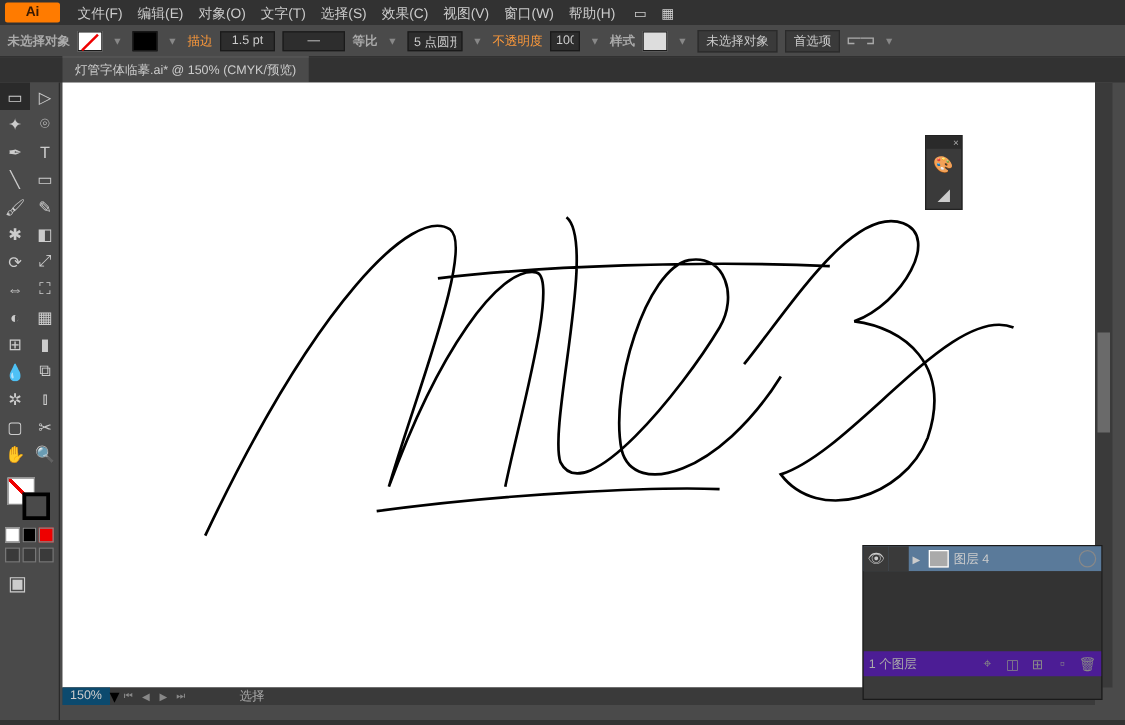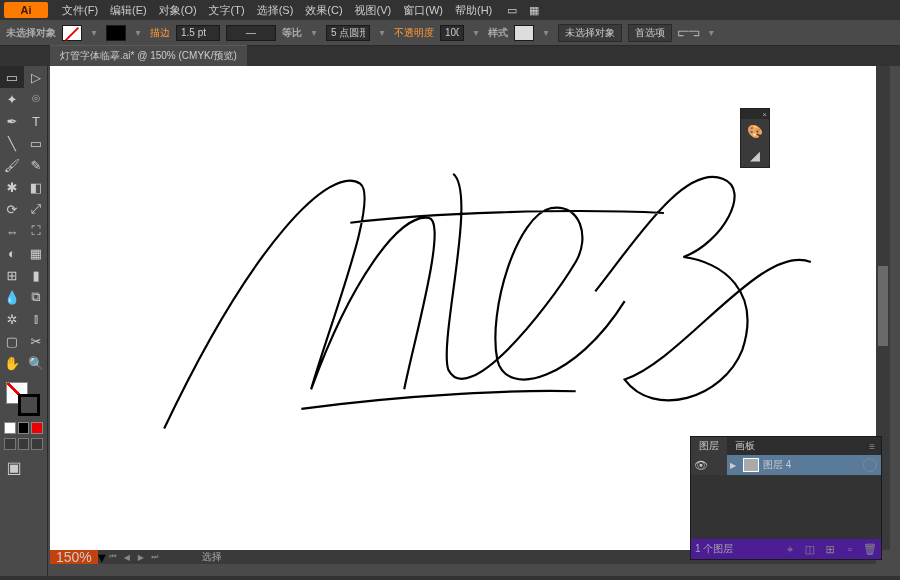--- a/index.html
+++ b/index.html
@@ -20,21 +20,21 @@
 .controlbar .btn { background: #3a3a3a; border: 1px solid #2a2a2a; padding: 1px 6px; }
 
 .tabbar { height: 20px; background: #323232; display: flex; align-items: flex-end; padding-left: 50px; font-size: 10px; }
 .tabbar .tab { background: #4a4a4a; color: #ccc; padding: 3px 10px; border-top: 1px solid #5a5a5a; }
 
 .workspace { position: absolute; top: 66px; left: 50px; right: 10px; bottom: 16px; background: #4a4a4a; }
 .canvas { position: absolute; top: 0; left: 0; right: 14px; bottom: 14px; background: #fff; overflow: hidden; }
 .scroll-v { position: absolute; right: 0; top: 0; bottom: 14px; width: 14px; background: #3a3a3a; }
 .scroll-v .thumb { position: absolute; left: 2px; right: 2px; top: 200px; height: 80px; background: #6a6a6a; }
 .scroll-h { position: absolute; left: 0; right: 14px; bottom: 0; height: 14px; background: #3a3a3a; display: flex; align-items: center; }
-.scroll-h .zoom { background: #c2410c; color: #ccc; font-size: 14px; padding: 0 6px; height: 14px; line-height: 14px; }
+.scroll-h .zoom { background: #0c4a6e; color: #ccc; font-size: 10px; padding: 0 6px; height: 14px; line-height: 14px; }
 .scroll-h .nav { width: 12px; height: 12px; margin: 0 1px; display: flex; align-items: center; justify-content: center; color: #888; font-size: 8px; }
 .scroll-h .sel-label { color: #aaa; font-size: 10px; margin: 0 40px; }
 .scroll-h .track { flex: 1; position: relative; }
 .scroll-h .thumb { position: absolute; top: 2px; bottom: 2px; left: 120px; width: 200px; background: #6a6a6a; }
 
 .statusbar { position: absolute; left: 0; right: 0; bottom: 0; height: 4px; background: #323232; }
 
 .toolbox { position: absolute; left: 0; top: 66px; width: 48px; bottom: 4px; background: #4a4a4a; border-right: 1px solid #2a2a2a; }
 .tool-grid { display: grid; grid-template-columns: 24px 24px; }
 .tool { width: 24px; height: 22px; display: flex; align-items: center; justify-content: center; color: #ccc; font-size: 13px; cursor: default; }
@@ -92,21 +92,21 @@
   <span class="menu-icon">▦</span>
 </div>
 
 <div class="controlbar">
   <span class="ctrl-label">未选择对象</span>
   <span class="swatch none" style="background:#fff"></span>
     <span class="dd">▾</span>
   <span class="swatch" style="background:#000"></span>
     <span class="dd">▾</span>
   <span class="orange">描边</span>
-  <input class="ctrl-input" style="width: 44px;" value="1.5 pt">
+  <input class="ctrl-input" style="width: 44px; text-align: center;" value="1.5 pt">
   <span class="ctrl-input" style="width:50px;display:inline-flex;align-items:center;justify-content:center">—</span>
   <span class="ctrl-label">等比</span>
     <span class="dd">▾</span>
   <input class="ctrl-input" style="width: 44px;" value="5 点圆形">
     <span class="dd">▾</span>
   <span class="orange">不透明度</span>
   <input class="ctrl-input" style="width: 24px;" value="100%">
     <span class="dd">▾</span>
   <span class="ctrl-label">样式</span>
   <span class="swatch" style="background:#ddd"></span>
@@ -192,25 +192,20 @@
   </div>
 </div>
 
 <div class="float-panel">
   <div class="fp-head">×</div>
   <div class="fp-row">🎨</div>
   <div class="fp-row">◢</div>
 </div>
 
 <div class="layers-panel">
-  <div class="lp-tabs">
-    <div class="lp-tab active">图层</div>
-    <div class="lp-tab">画板</div>
-    <div class="lp-menu">≡</div>
-  </div>
   <div class="lp-row">
     <div class="eye">👁</div>
     <div class="lock"></div>
     <div class="tw">▶</div>
     <div class="thumb"></div>
     <div class="name">图层 4</div>
     <div class="target"></div>
   </div>
   <div class="lp-body"></div>
   <div class="lp-foot">

